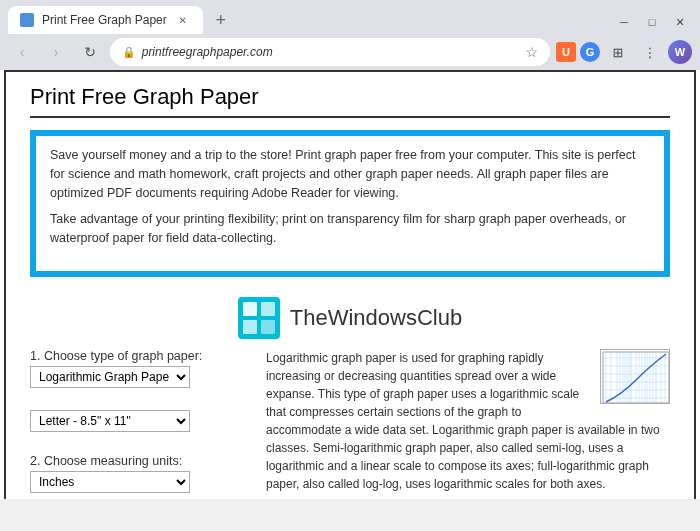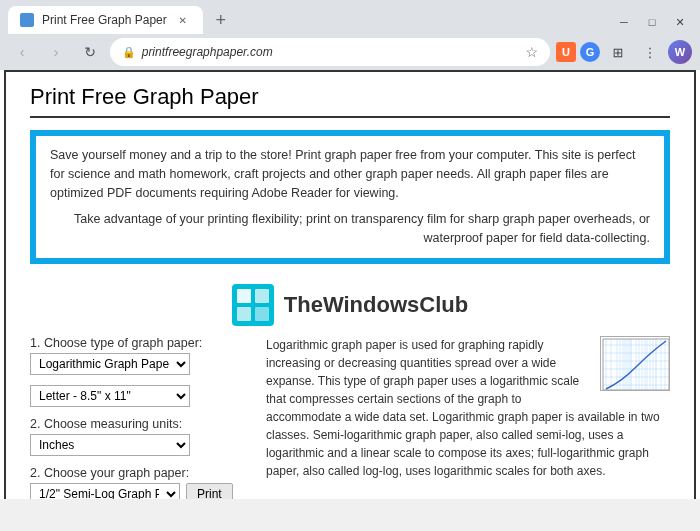--- a/index.html
+++ b/index.html
@@ -223,21 +223,21 @@
     .intro-box {
       border: 6px solid #0ea5e9;
       padding: 10px 14px;
       margin-bottom: 14px;
       font-size: 12.5px;
       line-height: 1.5;
       color: #333;
     }
 
     .intro-box p { margin-bottom: 8px; }
-    .intro-box p:last-child { margin-bottom: 0; text-align: right; }
+    .intro-box p:last-child { margin-bottom: 13px; }
 
     .watermark-area {
       text-align: center;
       padding: 6px 0 10px;
       display: flex;
       align-items: center;
       justify-content: center;
       gap: 10px;
     }
 
@@ -248,41 +248,41 @@
     }
 
     .twc-logo svg {
       width: 42px;
       height: 42px;
     }
 
     .watermark-text {
       font-size: 22px;
       color: #333;
-      font-weight: bold;
+      font-weight: normal;
     }
 
     .main-content {
       display: flex;
       gap: 16px;
     }
 
     .left-panel {
       flex: 0 0 220px;
     }
 
     .right-panel {
       flex: 1;
       font-size: 12px;
       line-height: 1.5;
       color: #333;
     }
 
     .form-group {
-      margin-bottom: 10px;
+      margin-bottom: 22px;
     }
 
     .form-label {
       display: block;
       font-size: 12.5px;
       margin-bottom: 3px;
       color: #333;
     }
 
     select {

